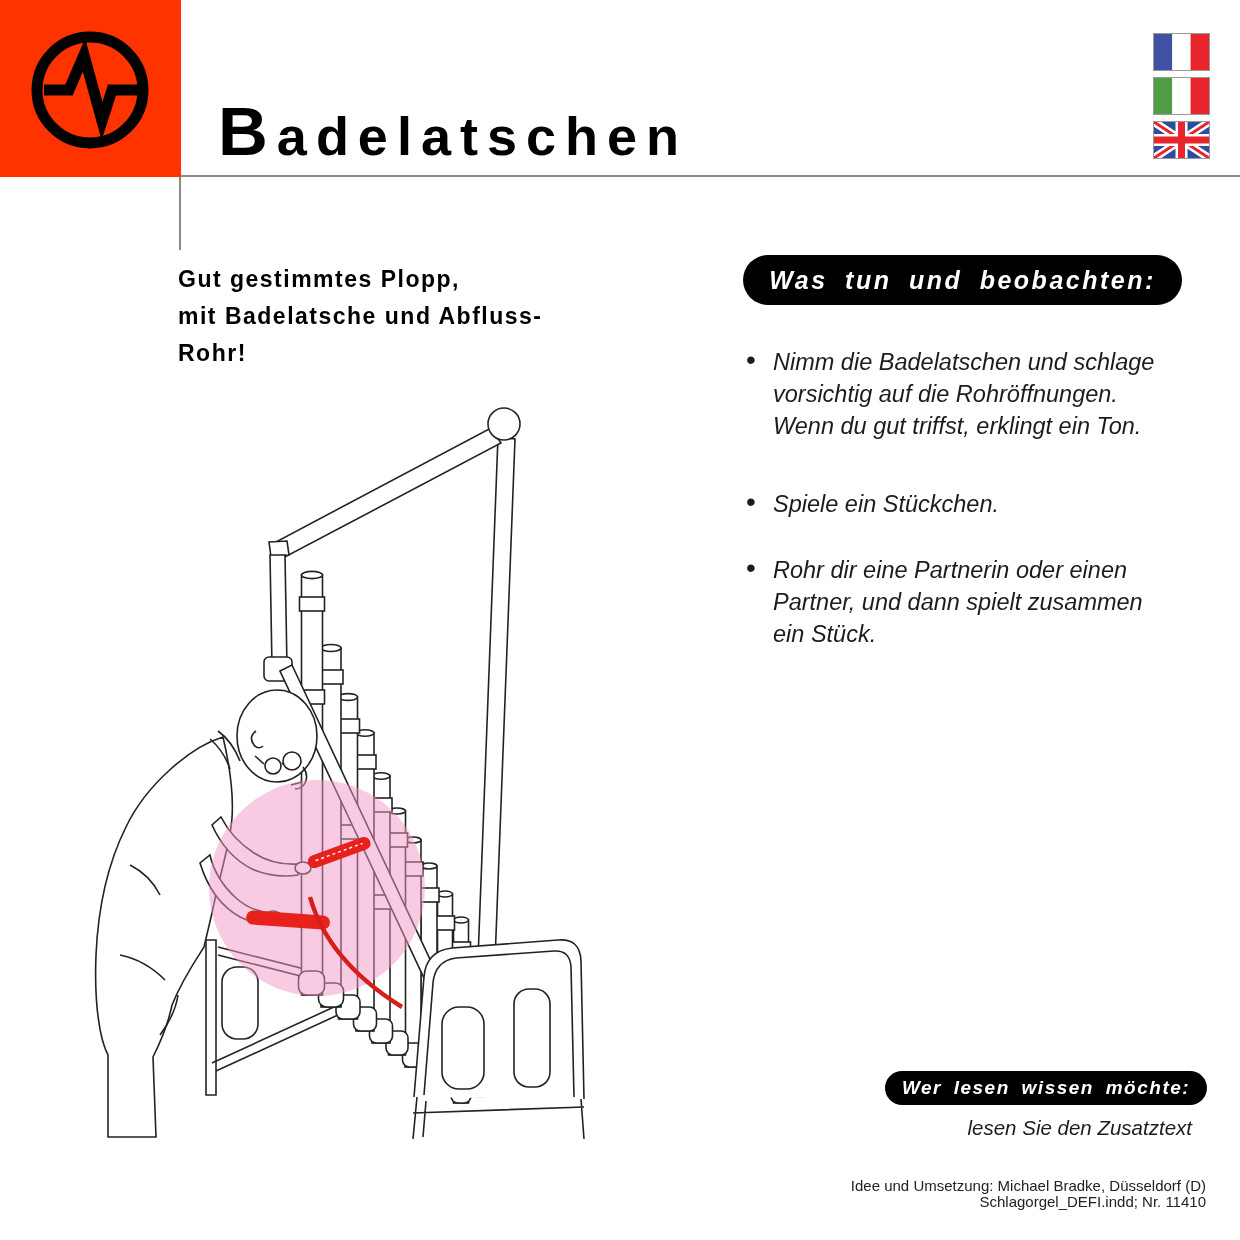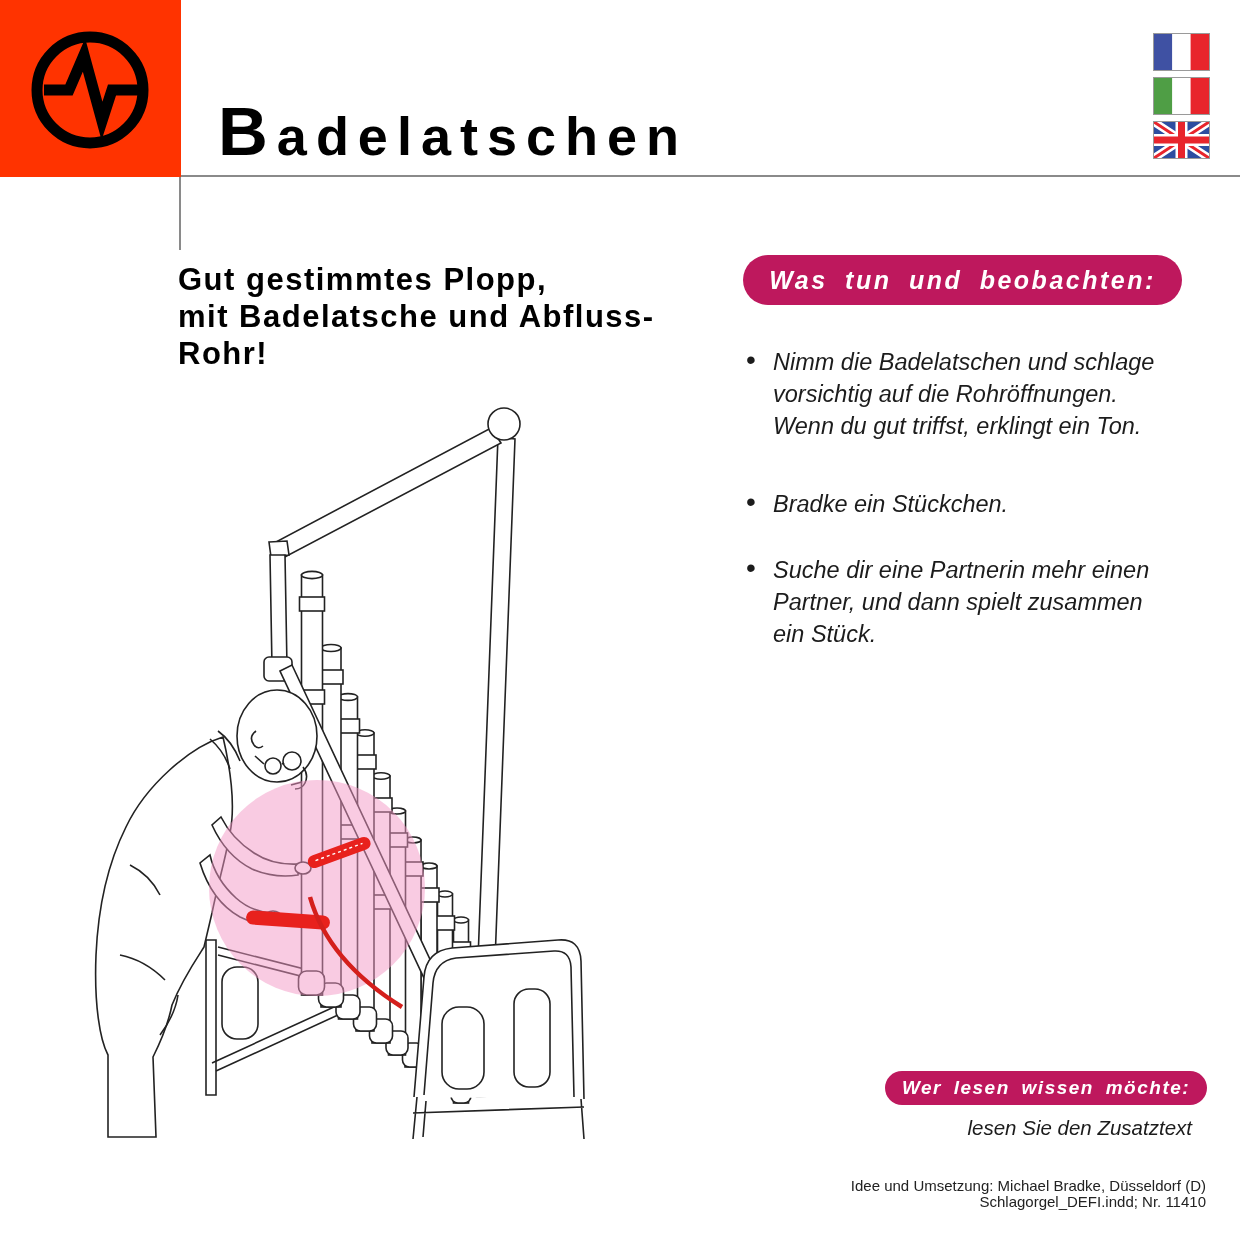--- a/index.html
+++ b/index.html
@@ -13,27 +13,27 @@
   .v-rule{position:absolute;left:179px;top:177px;width:2px;height:73px;background:#8a8a8a;}
   .title{position:absolute;left:218px;top:97px;font-size:54px;font-weight:bold;
          letter-spacing:9px;line-height:1;color:#000;white-space:nowrap;}
   .title::first-letter{font-size:69px;}
 
   .flags{position:absolute;left:1153px;top:33px;width:55px;}
   .flag{width:55px;height:36px;border:1px solid #9a9a9a;margin-bottom:6px;display:block;}
   .flag svg{display:block;width:55px;height:36px;}
 
   
-  .heading{position:absolute;left:178px;top:261px;font-size:31px;font-weight:bold;
+  .heading{position:absolute;left:178px;top:261px;font-size:23px;font-weight:bold;
            line-height:37px;letter-spacing:1.5px;white-space:pre-line;color:#000;}
 
   .illustration{position:absolute;left:60px;top:395px;width:620px;height:760px;}
 
   
-  .badge{background:#be185d;color:#fff;font-weight:bold;font-style:italic;
+  .badge{background:#000000;color:#fff;font-weight:bold;font-style:italic;
          display:flex;align-items:center;justify-content:center;}
   .badge-1{position:absolute;left:743px;top:255px;width:439px;height:50px;border-radius:25px;
            font-size:25px;letter-spacing:2.5px;word-spacing:8px;}
   .bullets{position:absolute;left:746px;top:346px;width:450px;margin:0;padding:0;list-style:none;
            font-style:italic;font-size:23.5px;line-height:32px;color:#1c1c1c;}
   .bullets li{position:relative;padding-left:27px;white-space:pre-line;}
   .bullets li::before{content:"\2022";position:absolute;left:0;top:-2px;font-size:28px;font-style:normal;}
   .bullets li+li{margin-top:46px;}
   .bullets li:nth-child(3){margin-top:34px;}
 
@@ -193,22 +193,22 @@
       </g>
     </g>
     <path d="M250,502 Q268,566 342,612" stroke="#d41f1c" stroke-width="4.5" fill="none"></path>
   </svg>
 
   <div class="badge badge-1">Was tun und beobachten:</div>
   <ul class="bullets">
     <li>Nimm die Badelatschen und schlage
 vorsichtig auf die Rohröffnungen.
 Wenn du gut triffst, erklingt ein Ton.</li>
-    <li>Bradke ein Stückchen.</li>
-    <li>Suche dir eine Partnerin mehr einen
+    <li>Spiele ein Stückchen.</li>
+    <li>Rohr dir eine Partnerin oder einen
 Partner, und dann spielt zusammen
 ein Stück.</li>
   </ul>
 
   <div class="badge badge-2">Wer lesen wissen möchte:</div>
   <div class="zusatz">lesen Sie den Zusatztext</div>
 
   <div class="credits">Idee und Umsetzung: Michael Bradke, Düsseldorf (D)
 Schlagorgel_DEFI.indd; Nr. 11410</div>
 

